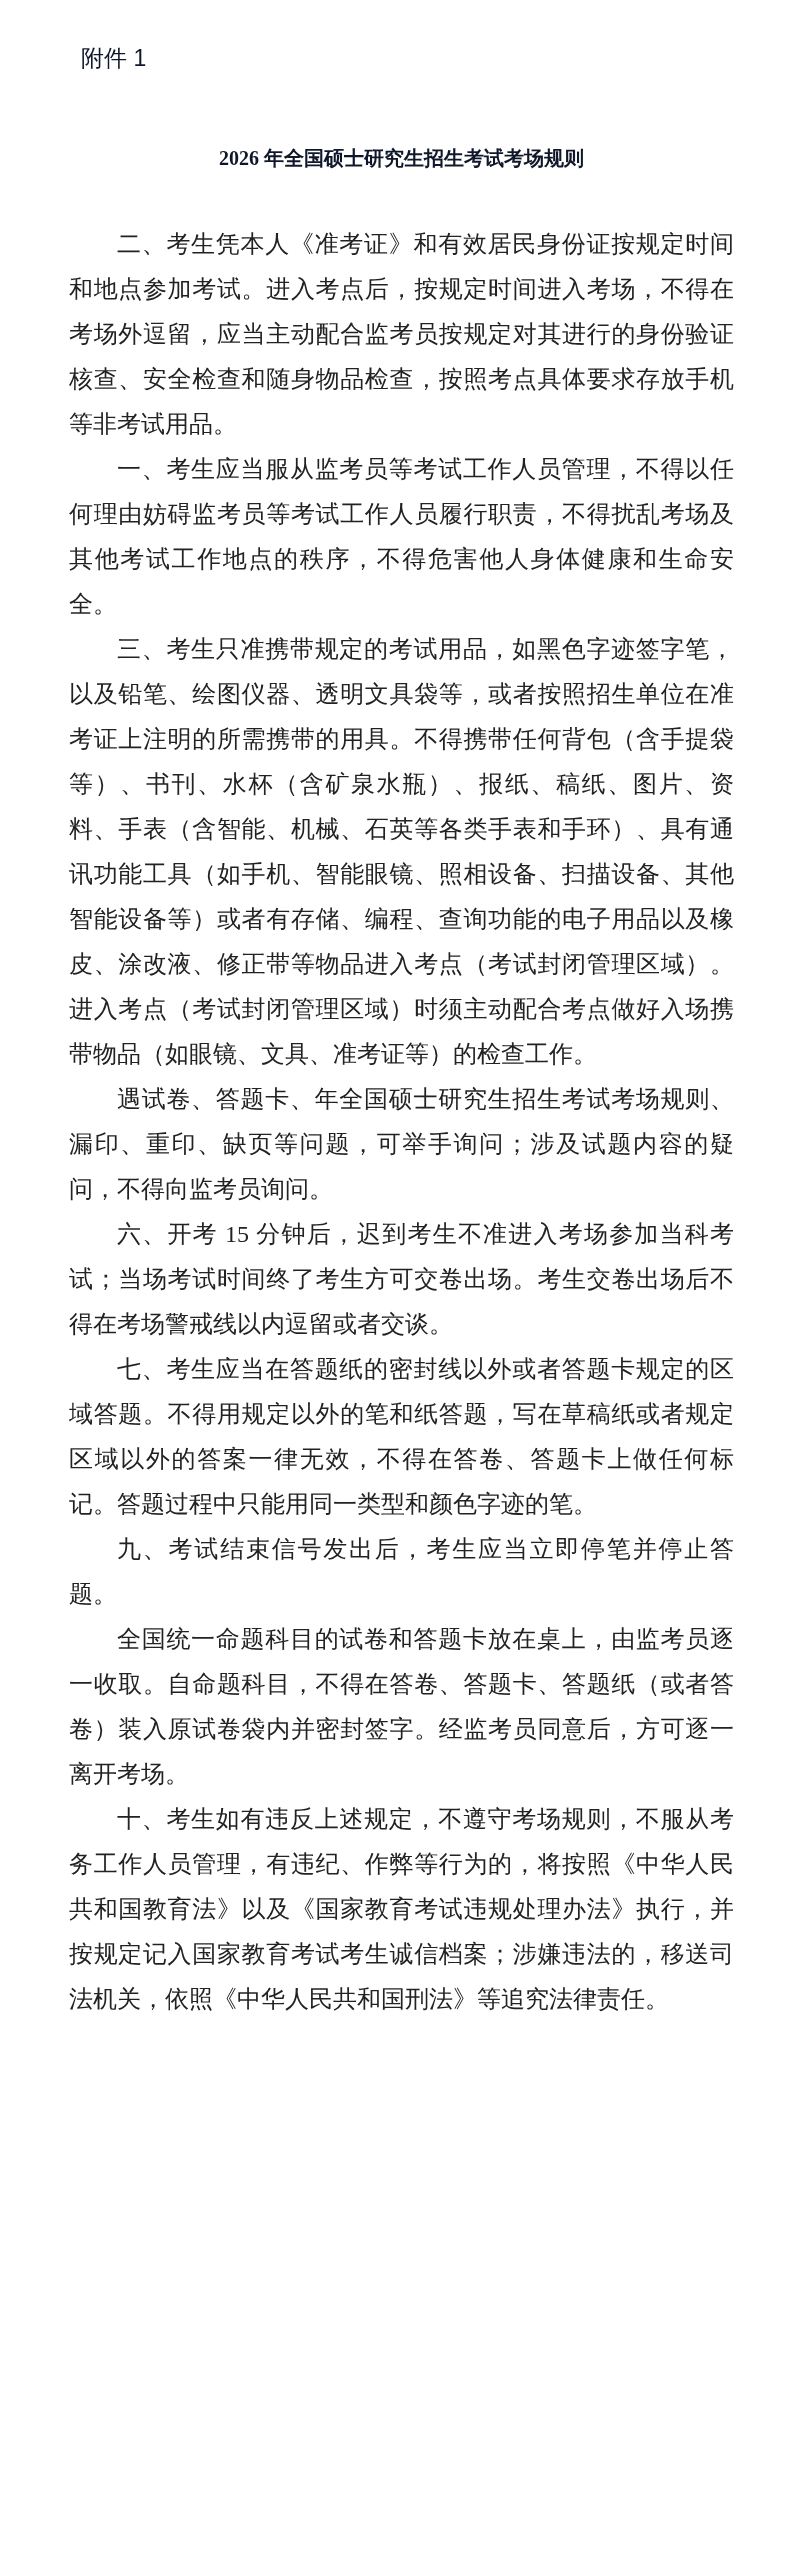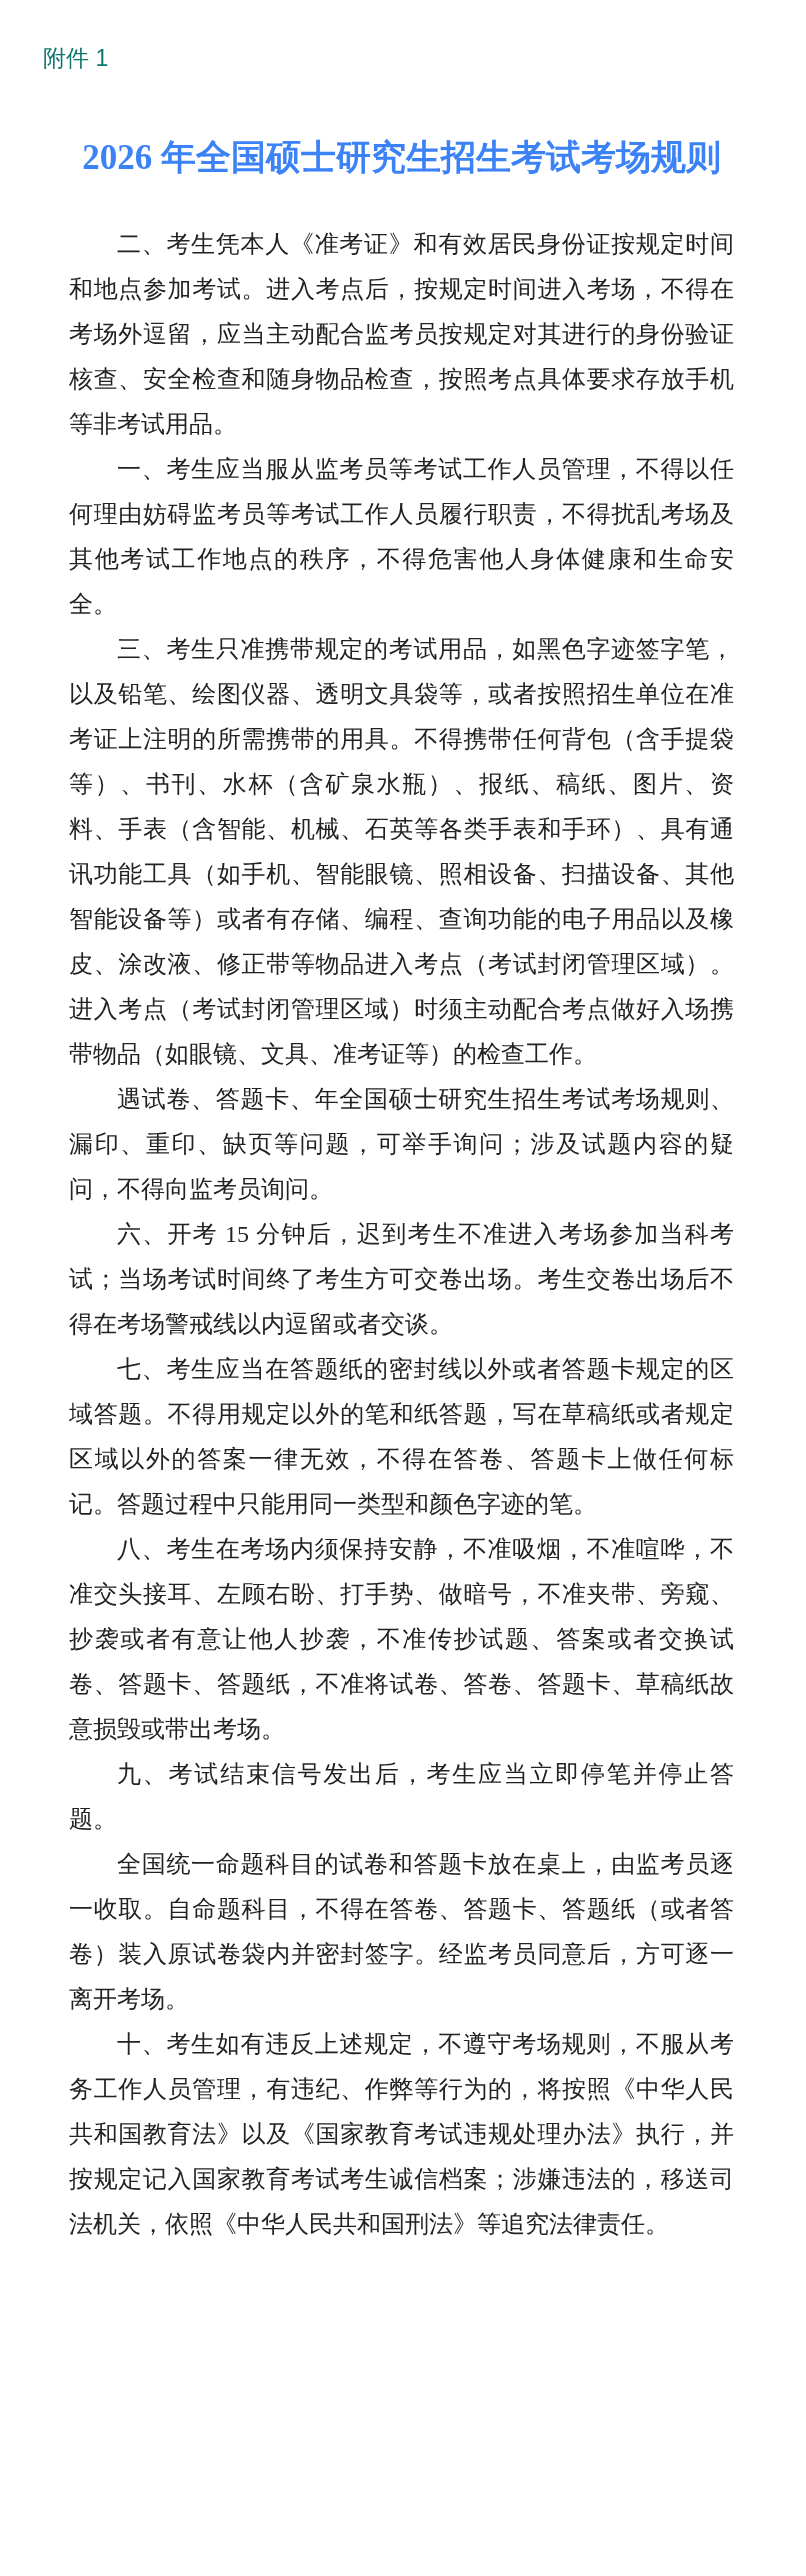--- a/index.html
+++ b/index.html
@@ -11,36 +11,36 @@
     position: relative;
     width: 807px;
     height: 2576px;
     background: #ffffff;
     color: #1f1f1f;
     overflow: hidden;
     box-sizing: border-box;
     padding-top: 44px;
   }
   .attachment-label {
-    margin-left: 43px;
+    margin-left: 81px;
     font-family: "Liberation Sans", "DejaVu Sans", sans-serif;
     font-size: 23px;
     line-height: 28px;
-    color: #0f766e;
+    color: #0f172a;
   }
   .doc-title {
     margin-top: 69px;
     margin-left: 69px;
     width: 665px;
     text-align: center;
     font-family: "Liberation Serif", "DejaVu Serif", serif;
     font-weight: bold;
-    font-size: 35px;
+    font-size: 20px;
     line-height: 34px;
-    color: #3b82f6;
+    color: #0f172a;
   }
   .doc-body {
     margin-top: 47px;
     margin-left: 69px;
     width: 665px;
     font-family: "Liberation Serif", "DejaVu Serif", serif;
     font-size: 24px;
     line-height: 45px;
     text-align: justify;
     text-justify: inter-ideograph;
@@ -62,20 +62,19 @@
 
   <div class="doc-title">2026 年全国硕士研究生招生考试考场规则</div>
 
   <div class="doc-body">
     <p>二、考生凭本人《准考证》和有效居民身份证按规定时间和地点参加考试。进入考点后，按规定时间进入考场，不得在考场外逗留，应当主动配合监考员按规定对其进行的身份验证核查、安全检查和随身物品检查，按照考点具体要求存放手机等非考试用品。</p>
     <p>一、考生应当服从监考员等考试工作人员管理，不得以任何理由妨碍监考员等考试工作人员履行职责，不得扰乱考场及其他考试工作地点的秩序，不得危害他人身体健康和生命安全。</p>
     <p>三、考生只准携带规定的考试用品，如黑色字迹签字笔，以及铅笔、绘图仪器、透明文具袋等，或者按照招生单位在准考证上注明的所需携带的用具。不得携带任何背包（含手提袋等）、书刊、水杯（含矿泉水瓶）、报纸、稿纸、图片、资料、手表（含智能、机械、石英等各类手表和手环）、具有通讯功能工具（如手机、智能眼镜、照相设备、扫描设备、其他智能设备等）或者有存储、编程、查询功能的电子用品以及橡皮、涂改液、修正带等物品进入考点（考试封闭管理区域）。进入考点（考试封闭管理区域）时须主动配合考点做好入场携带物品（如眼镜、文具、准考证等）的检查工作。</p>
     <p>遇试卷、答题卡、年全国硕士研究生招生考试考场规则、漏印、重印、缺页等问题，可举手询问；涉及试题内容的疑问，不得向监考员询问。</p>
     <p>六、开考 15 分钟后，迟到考生不准进入考场参加当科考试；当场考试时间终了考生方可交卷出场。考生交卷出场后不得在考场警戒线以内逗留或者交谈。</p>
     <p>七、考生应当在答题纸的密封线以外或者答题卡规定的区域答题。不得用规定以外的笔和纸答题，写在草稿纸或者规定区域以外的答案一律无效，不得在答卷、答题卡上做任何标记。答题过程中只能用同一类型和颜色字迹的笔。</p>
-    <p>八、考生在考场内须保持安静，不准吸烟，不准喧哗，不准交头接耳、左顾右盼、打手势、做暗号，不准夹带、旁窥、抄袭或者有意让他人抄袭，不准传抄试题、答案或者交换试卷、答题卡、答题纸，不准将试卷、答卷、答题卡、草稿纸故意损毁或带出考场。</p>
     <p>九、考试结束信号发出后，考生应当立即停笔并停止答题。</p>
     <p>全国统一命题科目的试卷和答题卡放在桌上，由监考员逐一收取。自命题科目，不得在答卷、答题卡、答题纸（或者答卷）装入原试卷袋内并密封签字。经监考员同意后，方可逐一离开考场。</p>
     <p>十、考生如有违反上述规定，不遵守考场规则，不服从考务工作人员管理，有违纪、作弊等行为的，将按照《中华人民共和国教育法》以及《国家教育考试违规处理办法》执行，并按规定记入国家教育考试考生诚信档案；涉嫌违法的，移送司法机关，依照《中华人民共和国刑法》等追究法律责任。</p>
   </div>
 
 </div>
 
 
 </body></html>

